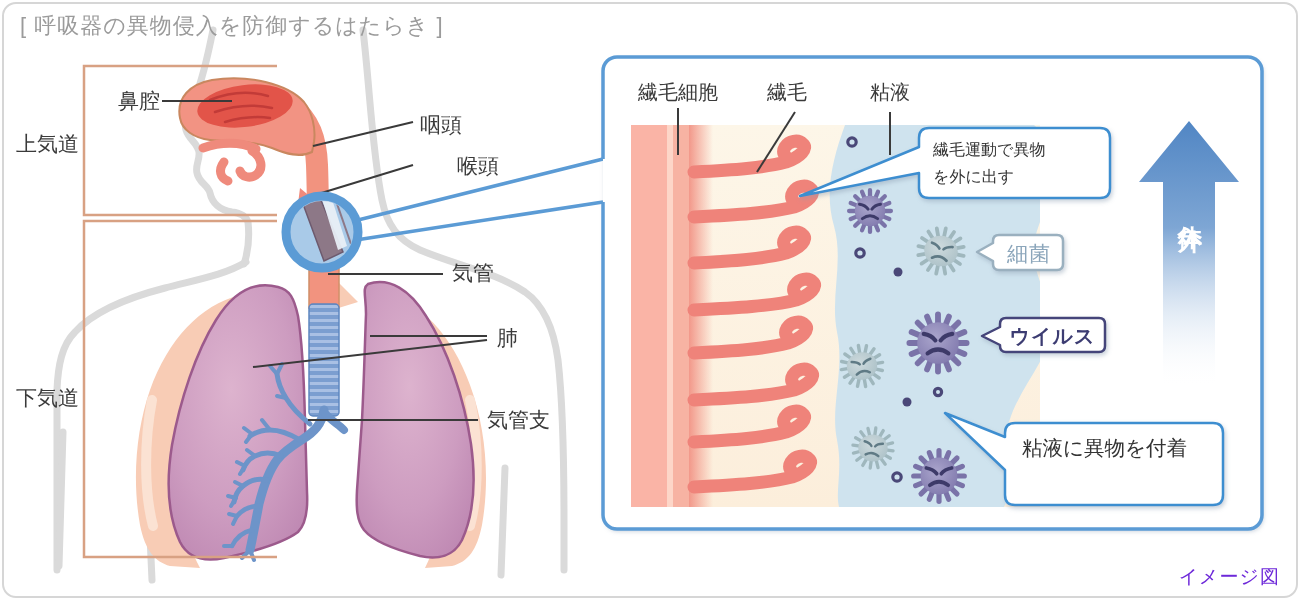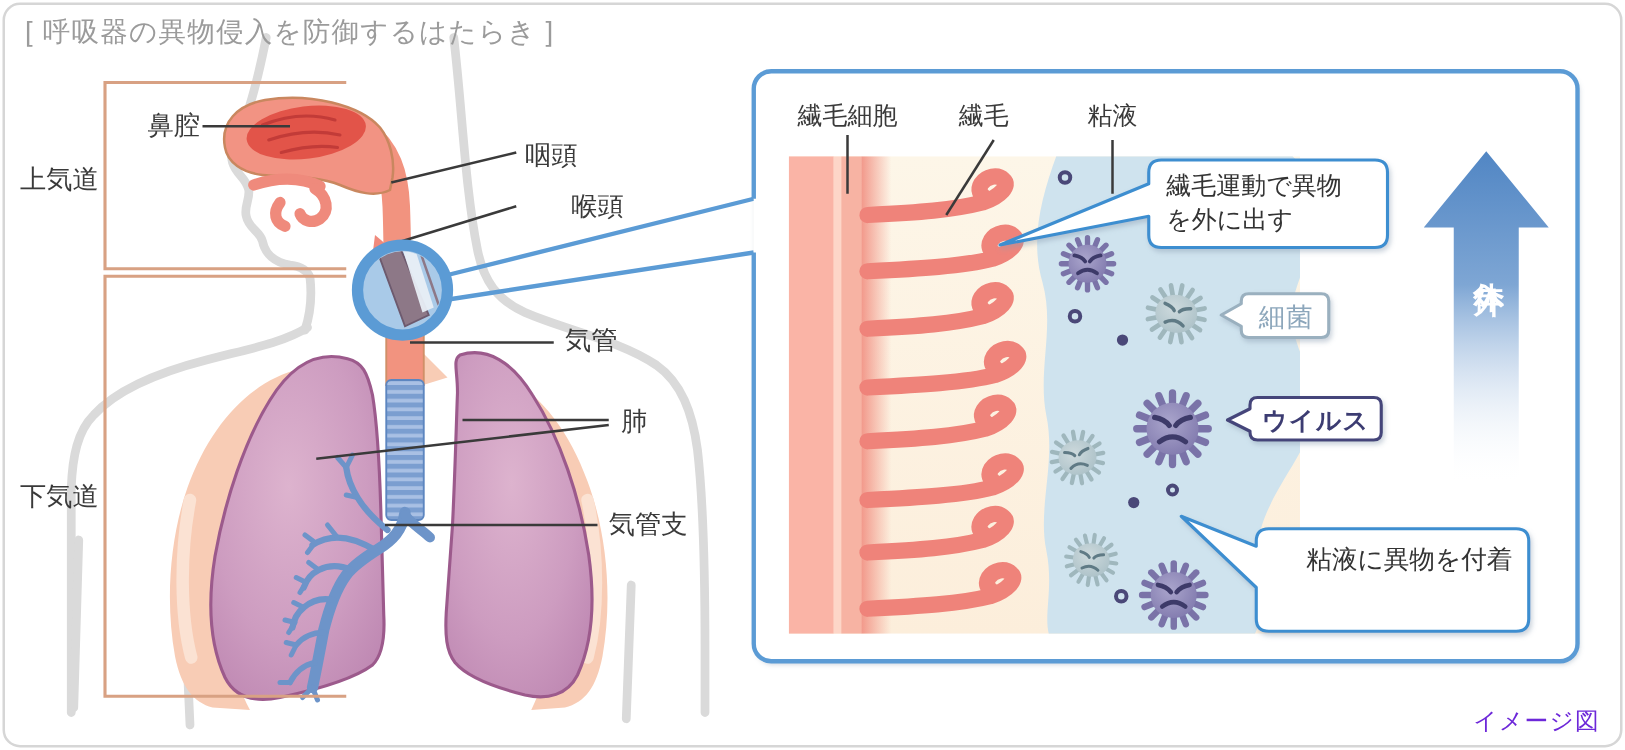--- a/index.html
+++ b/index.html
@@ -8,21 +8,21 @@
     font-family:"Liberation Sans","DejaVu Sans",sans-serif;
   }
   #frame{
     position:absolute;left:2px;top:2px;width:1292px;height:592px;
     border:2px solid #d6d6d6;border-radius:14px;pointer-events:none;
   }
   .lbl{position:absolute;color:var(--label_ink);font-size:21px;line-height:1.15;white-space:nowrap;}
   .title{position:absolute;left:20px;top:11px;font-size:22px;color:var(--muted);letter-spacing:1px;}
   .footer{position:absolute;right:20px;top:564px;font-size:19px;color:#6d28d9;letter-spacing:1px;}
   .panel-lbl{position:absolute;font-size:20px;color:var(--label_ink);text-align:center;}
-  .callout-text{position:absolute;font-size:20px;line-height:27px;color:#333;}
+  .callout-text{position:absolute;font-size:16px;line-height:27px;color:#333;}
   .germ-lbl{position:absolute;text-align:center;letter-spacing:1px;}
   .v-arrow-lbl{
     position:absolute;writing-mode:vertical-rl;color:#fff;font-size:24px;
     font-weight:600;letter-spacing:4px;
   }
   svg{position:absolute;left:0;top:0;}
   .leader{stroke:var(--label_ink);stroke-width:2;fill:none;}
   .bracket{stroke:var(--bracket);stroke-width:2.5;fill:none;}
   .accent{stroke:var(--panel_border);}
   .cilium{stroke:var(--cilia);stroke-width:13;fill:none;stroke-linecap:round;}
@@ -273,20 +273,20 @@
   <div class="callout-text" style="left:933px;top:136px;">
     <div>繊毛運動で異物</div>
     <div>を外に出す</div>
   </div>
 
   <div class="germ-lbl" style="left:994px;top:240px;width:70px;font-size:21px;color:var(--bacteria_ink);font-family:Liberation Mono, monospace;">細菌</div>
   <div class="germ-lbl" style="left:1000px;top:323px;width:105px;font-size:20px;font-weight:600;color:var(--virus_ink);">ウイルス</div>
 
   <div class="v-arrow-lbl" style="left:1174px;top:207px;">体外へ</div>
 
-  <div class="callout-text" style="left:1022px;top:433px;font-size:20.5px;line-height:29px;margin-left:23px;">
+  <div class="callout-text" style="left:1022px;top:433px;font-size:20.5px;line-height:29px;">
     <div>粘液に異物を付着</div>
   </div>
 
   <div class="footer">イメージ図</div>
 
   <div id="frame"></div>
 </div>
 
 </body></html>

